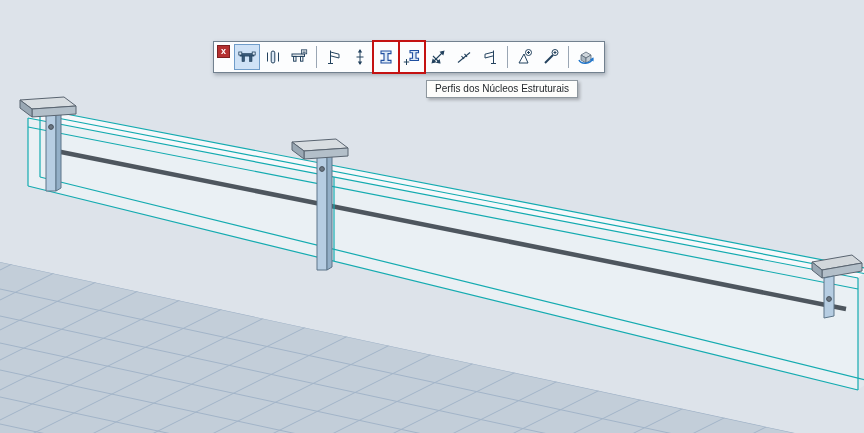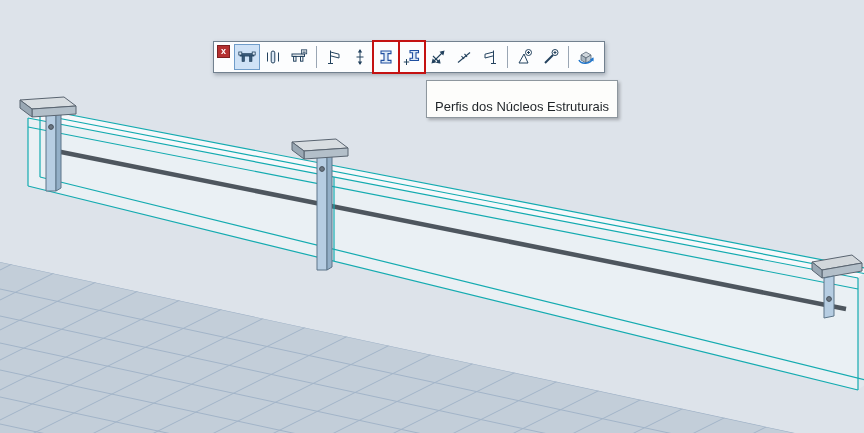--- a/index.html
+++ b/index.html
@@ -44,22 +44,22 @@
     content:""; position:absolute; left:-2px; top:-5px; right:-2px; bottom:-5px;
     border:2px solid #c41212; pointer-events:none;
   }
   .tb-sep { width:1px; height:22px; background:#9aa6b4; margin:0 4px; }
   .tb-btn svg { display:block; }
 
   
   .tooltip {
     position:absolute; left:426px; top:80px;
     background:#fdfdfb; border:1px solid #8e979e;
-    padding:18px 8px 3px; white-space:nowrap;
-    font-size:13px; color:#1e2327;
+    padding:2px 8px 3px; white-space:nowrap;
+    font-size:10px; color:#1e2327;
     box-shadow:2px 2px 3px rgba(0,0,0,.25);
   }
 </style>
 </head>
 <body>
 
 <div class="stage">
 
   <svg class="scene-svg" width="864" height="433" viewBox="0 0 864 433">
     <defs>

